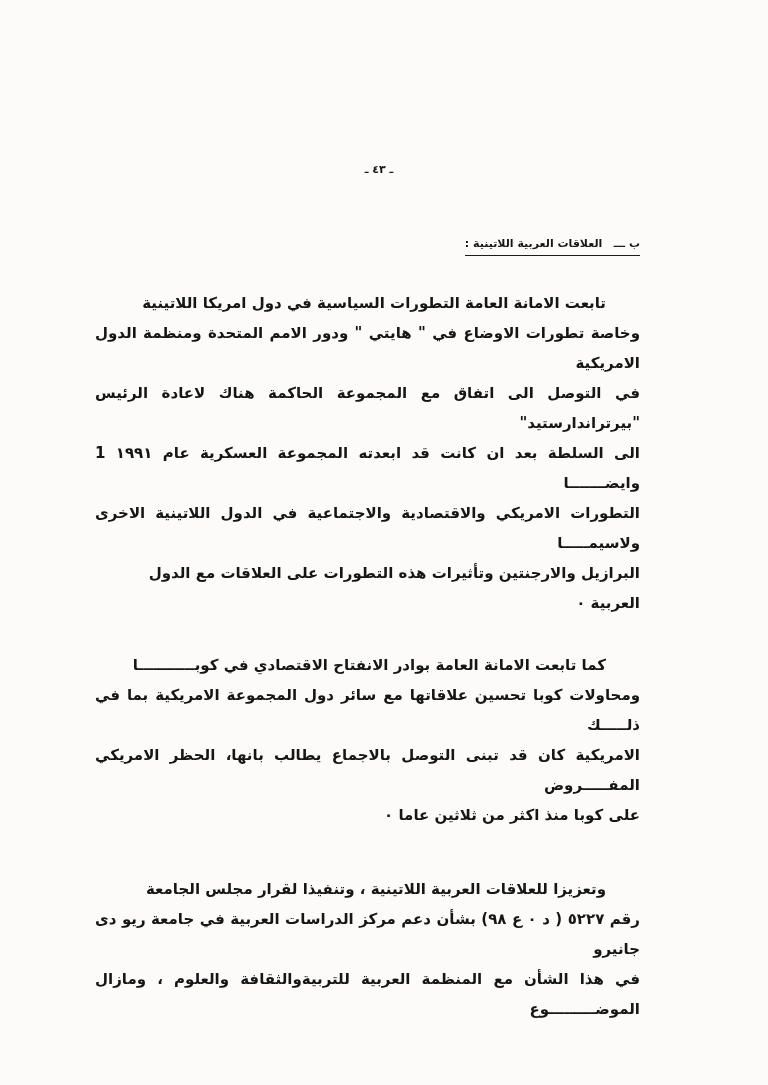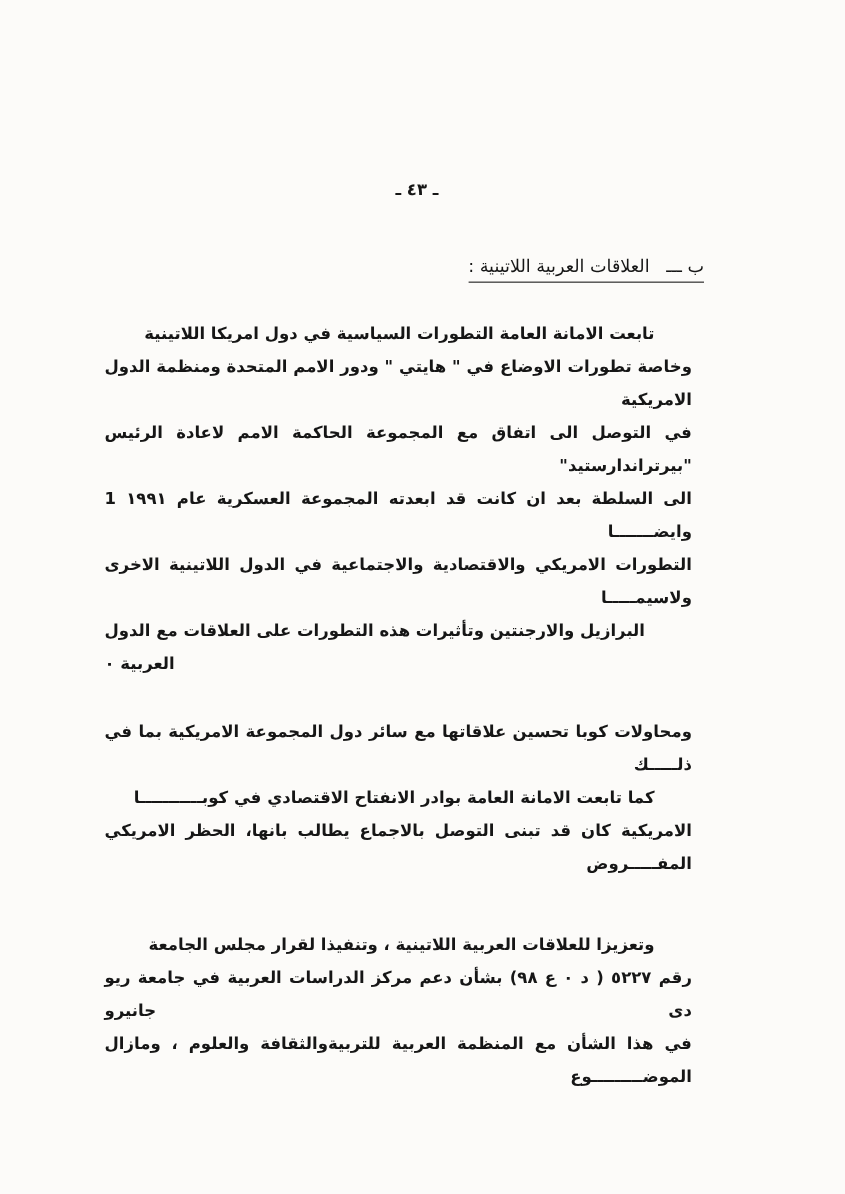--- a/index.html
+++ b/index.html
@@ -20,94 +20,95 @@
     width: 768px;
     height: 1085px;
     background: #fcfbf9;
   }
   .page-number {
     position: absolute;
     top: 163px;
     left: 0;
     right: 10px;
     text-align: center;
-    font-size: 15px;
+    font-size: 11px;
     font-weight: 700;
     letter-spacing: 2px;
   }
   .heading-row {
     position: absolute;
     top: 232px;
     right: 128px;
     left: 95px;
     text-align: right;
   }
   .heading {
     display: inline-block;
-    font-size: 16px;
-    font-weight: 400;
+    font-size: 11px;
+    font-weight: 700;
     padding-bottom: 5px;
     border-bottom: 1.6px solid #1c1c1c;
     white-space: pre;
   }
   .content {
     position: absolute;
     top: 288px;
     right: 128px;
     left: 95px;
   }
   .paragraph {
-    margin: 0 11px 32px 0;
+    margin: 0 0 32px 0;
   }
   .paragraph.gap-large {
     margin-top: 44px;
   }
   .line {
     font-size: 15px;
     font-weight: 700;
     line-height: 30px;
     text-align: justify;
     text-align-last: justify;
   }
   .line.first {
     text-indent: 34px;
     text-align: right;
     text-align-last: auto;
   }
   .line.short {
-    text-align: left;
+    text-align: right;
     text-align-last: auto;
   }
 </style>
 </head>
 <body>
 
 <div class="page">
 
   <div class="page-number">ـ  ٤٣  ـ</div>
 
   <div class="heading-row">
     <span class="heading">ب ـــ   العلاقات العربية اللاتينية :</span>
   </div>
 
   <div class="content">
 
     <div class="paragraph">
       <div class="line first">تابعت الامانة العامة التطورات السياسية في دول امريكا اللاتينية</div>
       <div class="line">وخاصة تطورات الاوضاع في " هايتي " ودور الامم المتحدة ومنظمة الدول الامريكية</div>
-      <div class="line">في التوصل الى اتفاق مع المجموعة الحاكمة الامم لاعادة الرئيس "بيرتراندارستيد"</div>
+      <div class="line">في التوصل الى اتفاق مع المجموعة الحاكمة هناك لاعادة الرئيس "بيرتراندارستيد"</div>
       <div class="line">الى السلطة بعد ان كانت قد ابعدته المجموعة العسكرية عام ١٩٩١ 1 وايضـــــــا</div>
       <div class="line">التطورات الامريكي والاقتصادية والاجتماعية في الدول اللاتينية الاخرى ولاسيمـــــا</div>
       <div class="line short">البرازيل والارجنتين وتأثيرات هذه التطورات على العلاقات مع الدول العربية ٠</div>
     </div>
 
     <div class="paragraph">
+      <div class="line first">كما تابعت الامانة العامة بوادر الانفتاح الاقتصادي في كوبـــــــــــا</div>
       <div class="line">ومحاولات كوبا تحسين علاقاتها مع سائر دول المجموعة الامريكية بما في ذلـــــك</div>
-      <div class="line first">كما تابعت الامانة العامة بوادر الانفتاح الاقتصادي في كوبـــــــــــا</div>
       <div class="line">الامريكية كان قد تبنى التوصل بالاجماع يطالب بانها، الحظر الامريكي المفـــــروض</div>
+      <div class="line short">على كوبا منذ اكثر من ثلاثين عاما ٠</div>
     </div>
 
     <div class="paragraph gap-large">
       <div class="line first">وتعزيزا للعلاقات العربية اللاتينية ، وتنفيذا لقرار مجلس الجامعة</div>
       <div class="line">رقم ٥٢٢٧ ( د ٠ ع ٩٨) بشأن دعم مركز الدراسات العربية في جامعة ريو دى جانيرو</div>
       <div class="line">في هذا الشأن مع المنظمة العربية للتربيةوالثقافة والعلوم ، ومازال الموضـــــــــوع</div>
 
     </div>
 
   </div>

